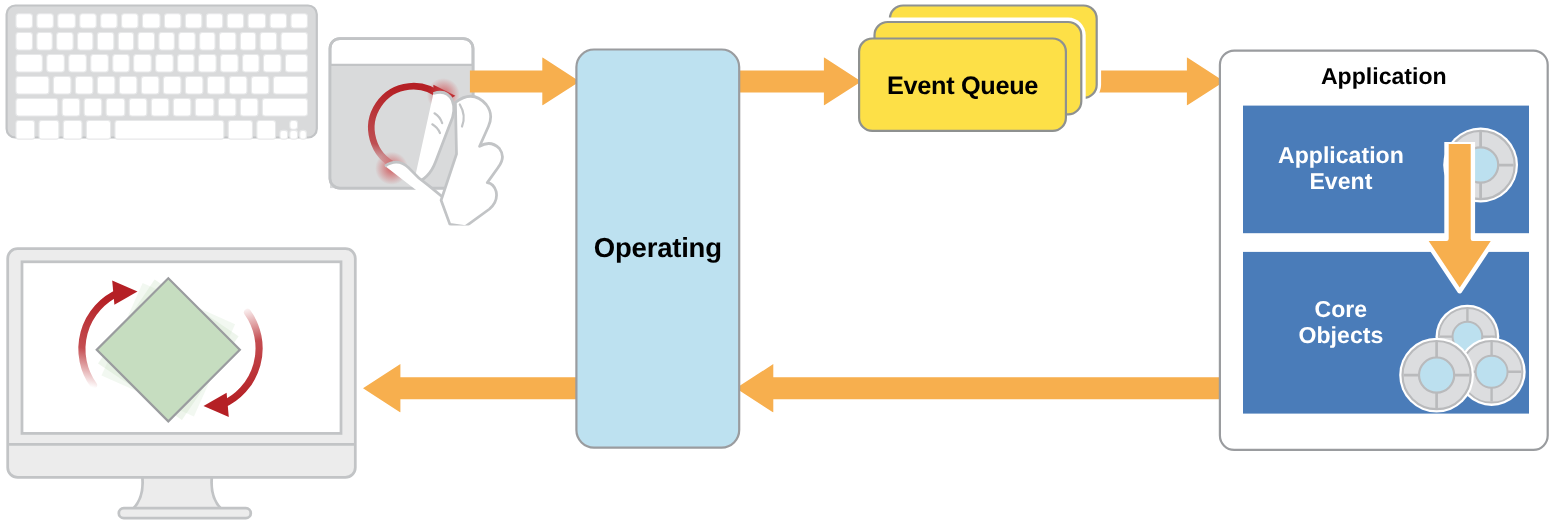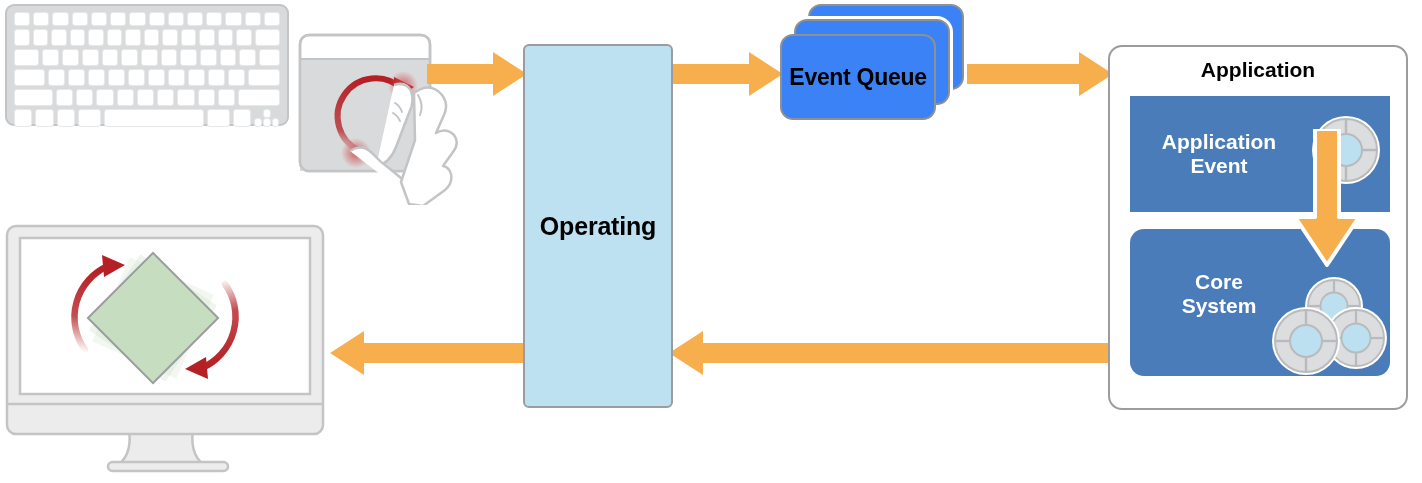--- a/index.html
+++ b/index.html
@@ -44,41 +44,41 @@
 
   
   #monitor-group { left: 3px; top: 222px; width: 330px; height: 258px; }
 
   
   #os-box {
     left: 523px; top: 44px;
     width: 150px; height: 364px;
     background: #bde1f0;
     border: 2px solid #9a9c9f;
-    border-radius: 6px;
+    border-radius: 17px;
     box-sizing: border-box;
     display: flex;
     align-items: center;
     justify-content: center;
   }
   #os-box .os-label {
     font-size: 25px;
     font-weight: bold;
     color: #000000;
     text-align: center;
     line-height: 1.14;
     letter-spacing: -0.2px;
   }
 
   
   #eq-group { left: 779px; top: 2px; width: 232px; height: 132px; }
   .eq-card {
     position: absolute;
-    width: 156px; height: 86px;
-    background: #3b82f6;
+    width: 190px; height: 86px;
+    background: #fde047;
     border: 2px solid #8e9190;
     border-radius: 13px;
     box-sizing: border-box;
     box-shadow: 0 0 0 3px #ffffff;
   }
   #eq-card-3 { left: 29px; top: 2px; }
   #eq-card-2 { left: 15px; top: 17px; }
   #eq-card-1 {
     left: 1px; top: 32px;
     display: flex; align-items: center; justify-content: center;
@@ -108,21 +108,21 @@
     font-weight: bold;
     color: #000000;
   }
   .app-panel {
     position: absolute;
     left: 20px;
     width: 260px;
     background: #4a7cb9;
   }
   #panel-application-object { top: 49px; height: 116px; }
-  #panel-core-objects { top: 182px; height: 147px; border-radius: 14px; }
+  #panel-core-objects { top: 182px; height: 147px; }
   .app-panel .panel-label {
     position: absolute;
     left: 14px; top: 50%;
     transform: translateY(-50%);
     width: 150px;
     text-align: center;
     color: #ffffff;
     font-size: 21px;
     font-weight: bold;
     line-height: 1.15;
@@ -367,21 +367,21 @@
           <line x1="6" y1="36" x2="20" y2="36"></line>
           <line x1="52" y1="36" x2="66" y2="36"></line>
         </g>
         <circle cx="36" cy="36" r="16" fill="#bce0ef" stroke="#b9babc" stroke-width="2"></circle>
       </svg>
     </div>
 
     <div class="app-panel" id="panel-core-objects">
       <div class="panel-label">
         <div>Core</div>
-        <div>System</div>
+        <div>Objects</div>
       </div>
       <svg class="obj-icon" style="left:140px; top:47px;" width="126" height="100" viewBox="0 0 126 100">
 
         <g>
           <circle cx="64" cy="30" r="29" fill="#ffffff"></circle>
           <circle cx="64" cy="30" r="26" fill="#dcdddf" stroke="#b9babc" stroke-width="1.8"></circle>
           <g stroke="#b9babc" stroke-width="2.2">
             <line x1="64" y1="5" x2="64" y2="17"></line>
               <line x1="64" y1="43" x2="64" y2="55"></line>
             <line x1="39" y1="30" x2="51" y2="30"></line>

